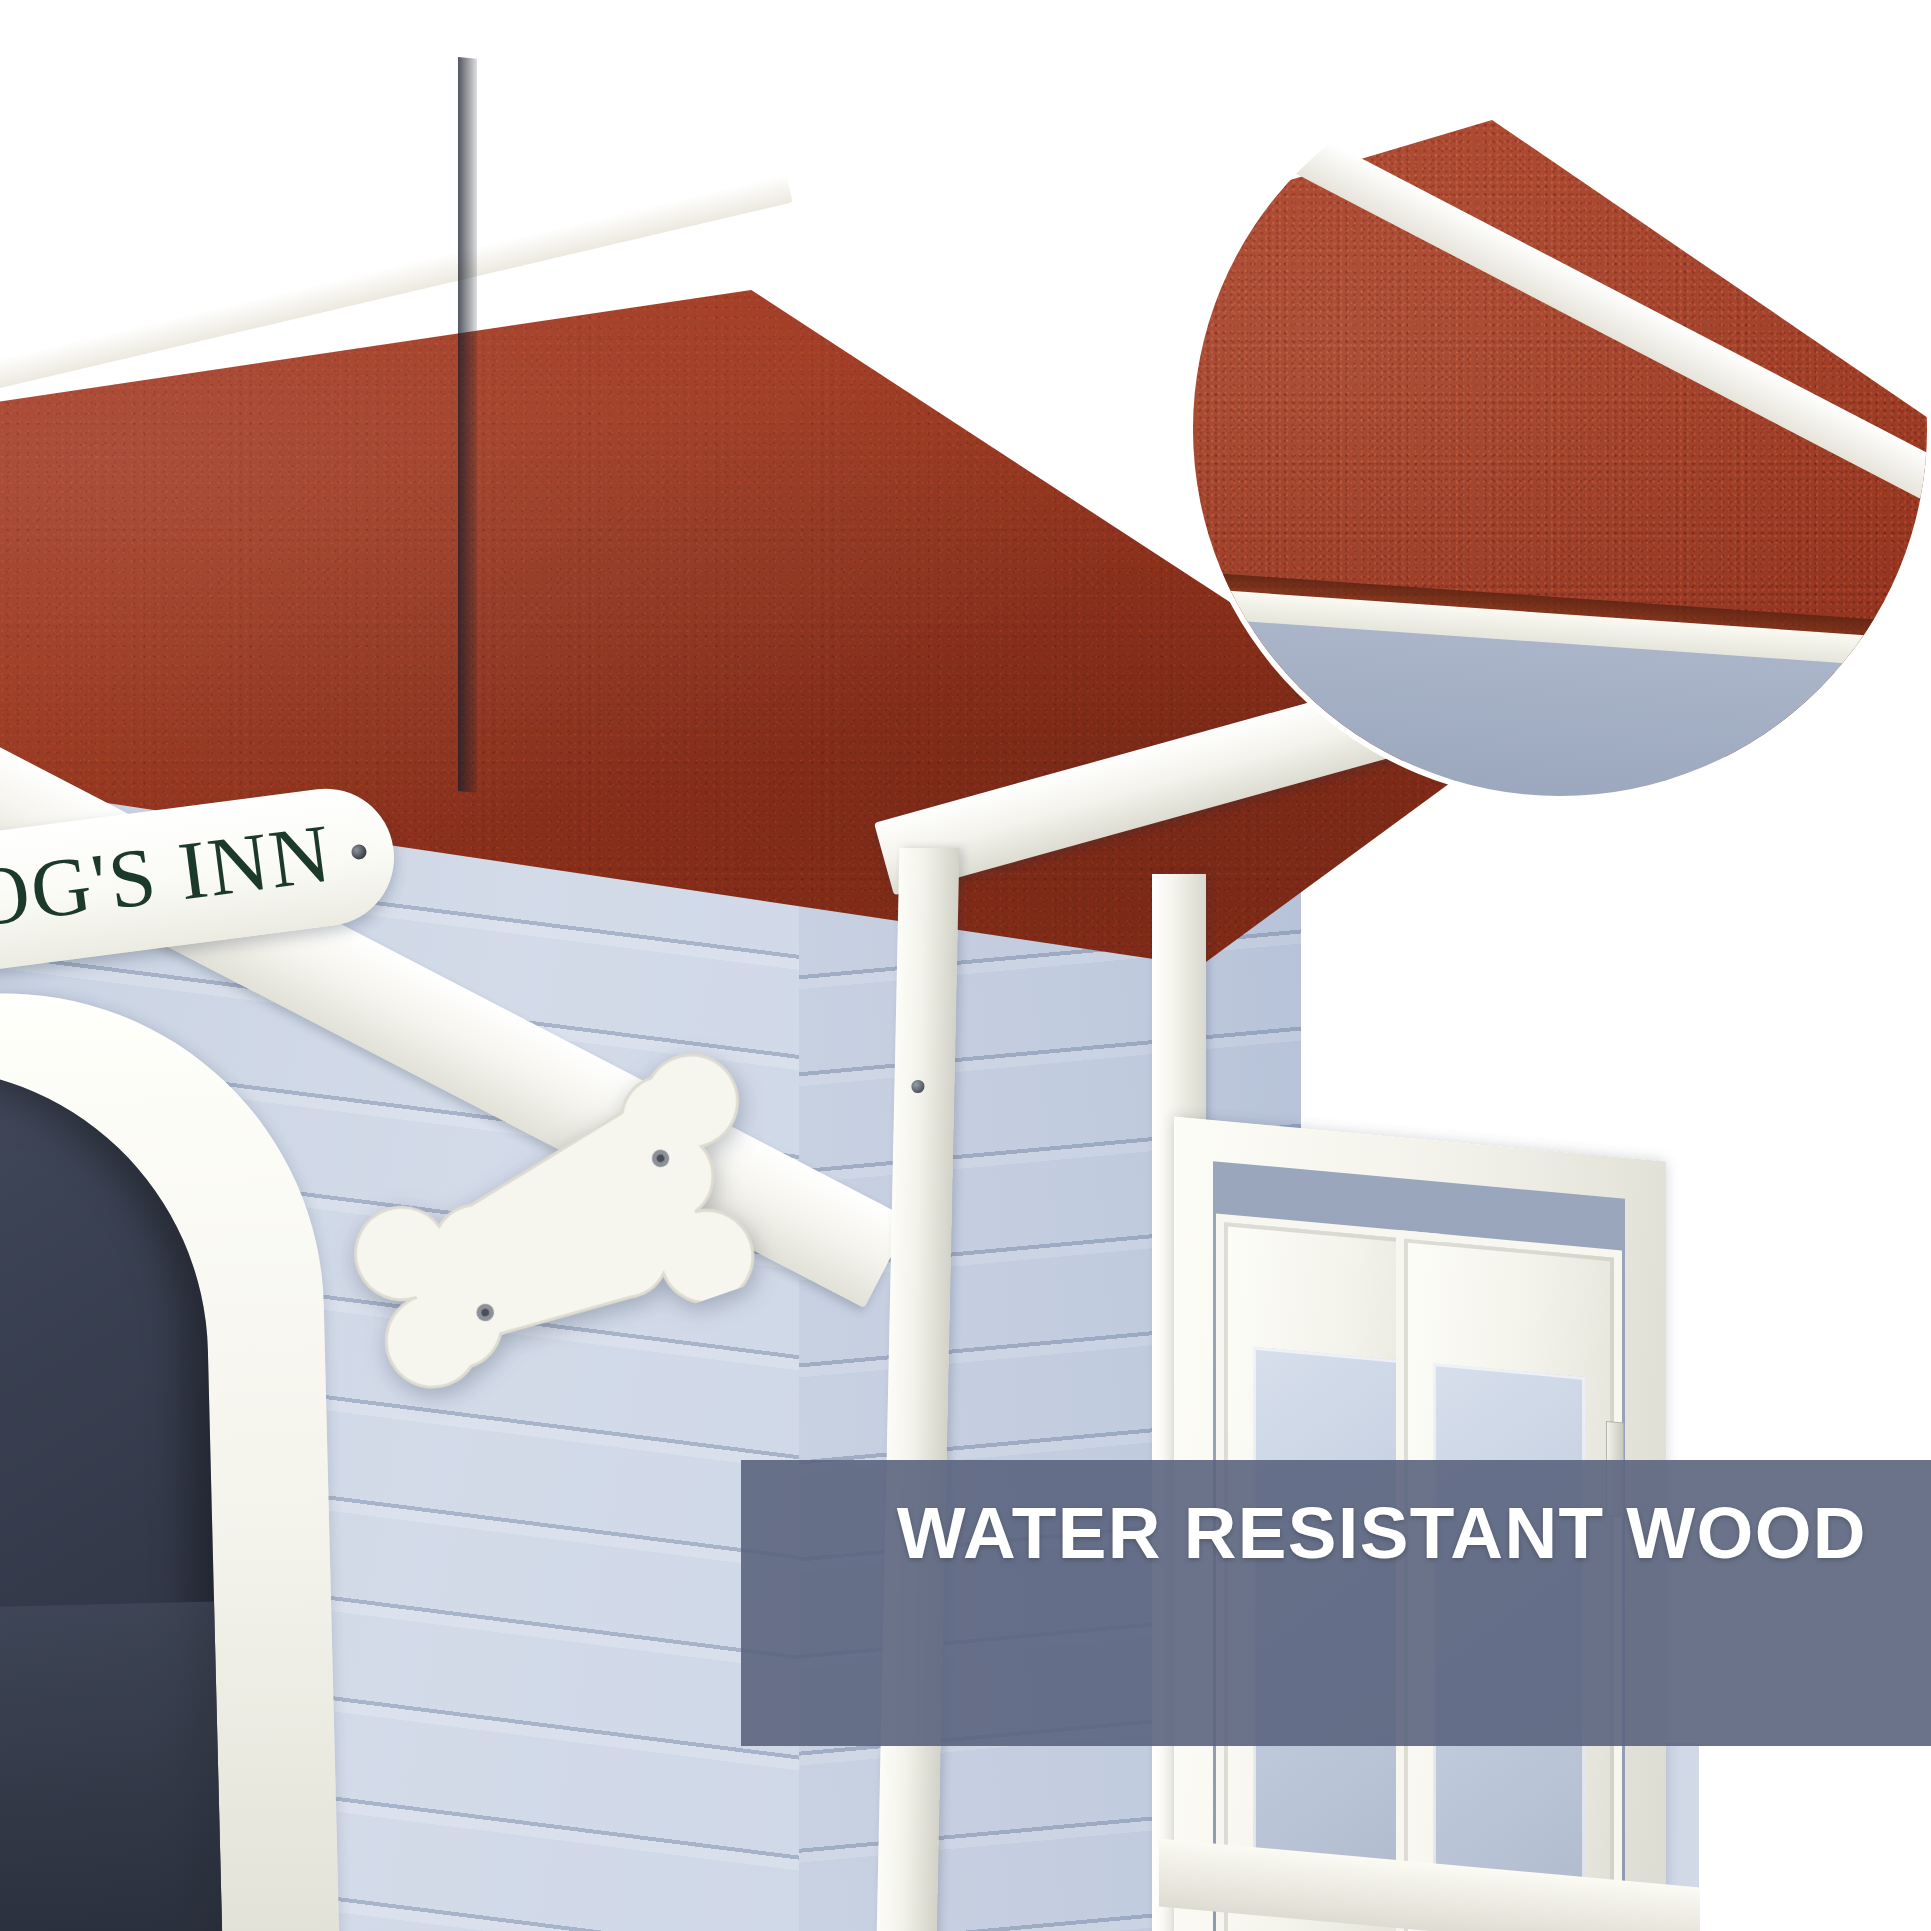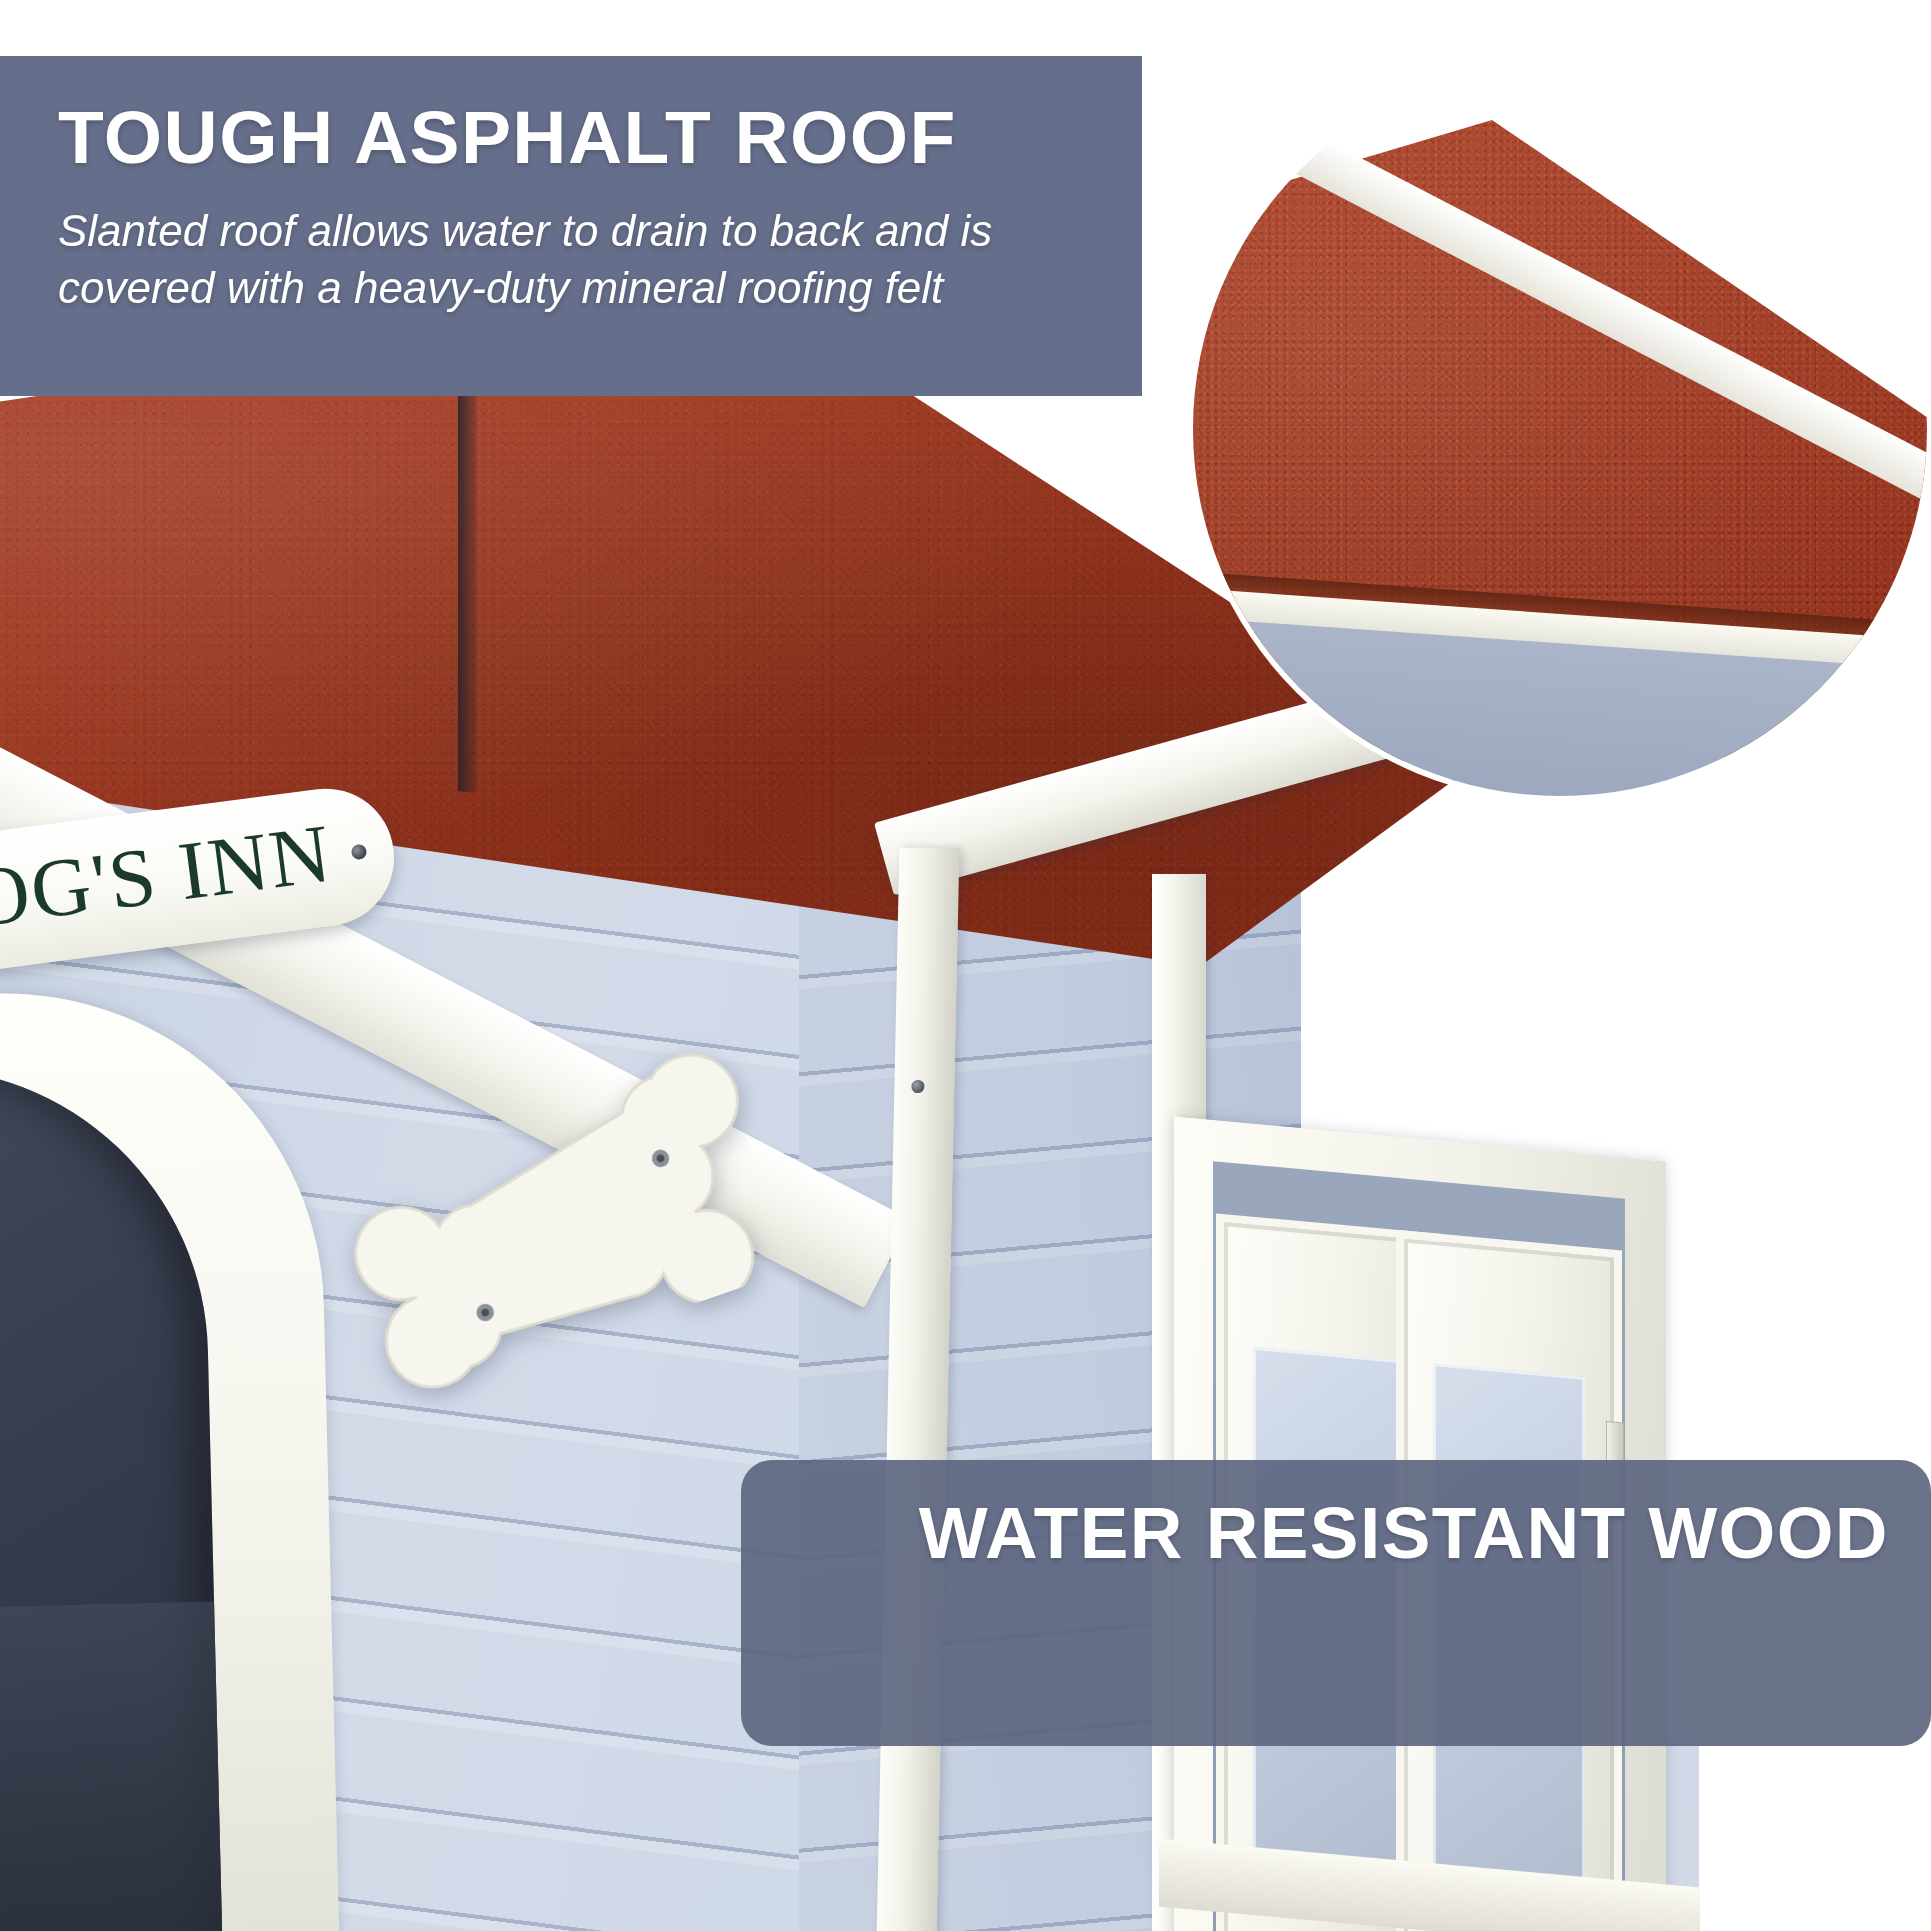--- a/index.html
+++ b/index.html
@@ -374,23 +374,22 @@
     height: 340px;
     background: #656e8a;
     padding: 42px 58px 0 58px;
   }
   .panel-bottom {
     left: 741px;
     top: 1460px;
     width: 1190px;
     height: 286px;
     background: rgba(91,100,126,0.90);
-    padding: 35px 42px 0 42px;
+    padding: 35px 64px 0 42px;
     text-align: right;
-    border-radius: 31px;
   }
   .panel-title {
     font-family: "Liberation Sans", sans-serif;
     font-weight: 700;
     font-size: 75px;
     line-height: 1.05;
     letter-spacing: 1.4px;
     margin: 0 0 25px 0;
     text-shadow: 0 1.9px 4.8px rgba(0,0,0,.22);
     white-space: nowrap;
@@ -489,26 +488,19 @@
       <div class="inset-roof">
         <div class="inset-grain"></div>
       </div>
       <div class="inset-trim-top"></div>
       <div class="inset-edge-dark"></div>
       <div class="inset-trim-bottom"></div>
       <div class="inset-wall"></div>
     </div>
   </div>
 
-  <div class="panel panel-top">
-    <h1 class="panel-title">TOUGH ASPHALT ROOF</h1>
-    <p class="panel-sub">
-      <span>Slanted roof allows water to drain to back and is</span><br>
-      <span>covered with a heavy-duty mineral roofing felt</span>
-    </p>
-  </div>
 
   <div class="panel panel-bottom">
     <h1 class="panel-title">WATER RESISTANT WOOD</h1>
   </div>
 
 </div>
 
 
 </body></html>

